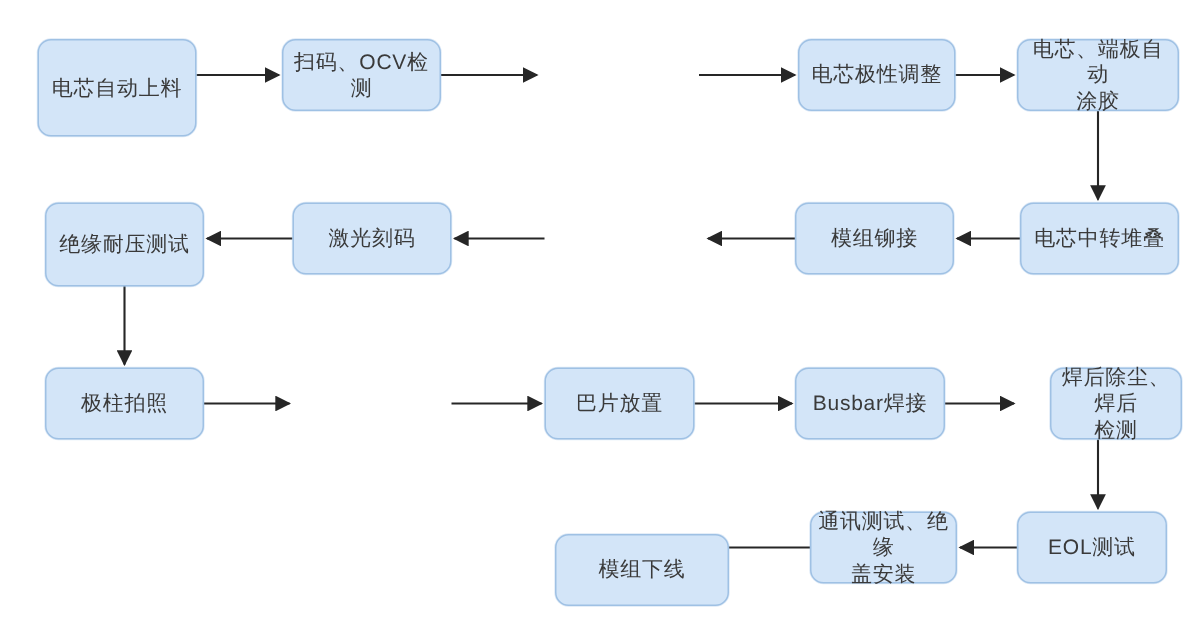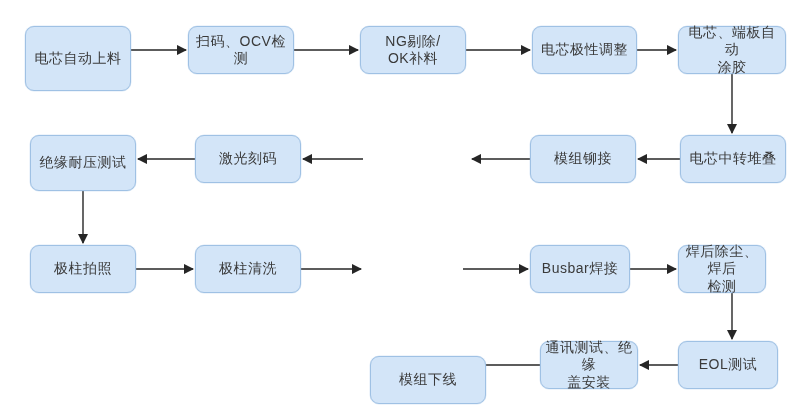--- a/index.html
+++ b/index.html
@@ -80,24 +80,20 @@
     <line x1="678" y1="365" x2="640" y2="365" stroke="#262626" stroke-width="1.4" marker-end="url(#arrow)"></line>
     <line x1="540" y1="365" x2="472" y2="365" stroke="#262626" stroke-width="1.4" marker-end="url(#arrow)"></line>
   </svg>
 
   <div class="node" style="left:25px;top:26px;width:106px;height:65px">
       <span class="node-label">电芯自动上料</span>
     </div>
   <div class="node" style="left:188px;top:26px;width:106px;height:48px">
       <span class="node-label">扫码、OCV检测</span>
     </div>
-  <div class="node" style="left:360px;top:26px;width:106px;height:48px">
-      <span class="node-label">NG剔除/
-OK补料</span>
-    </div>
   <div class="node" style="left:532px;top:26px;width:105px;height:48px">
       <span class="node-label">电芯极性调整</span>
     </div>
   <div class="node" style="left:678px;top:26px;width:108px;height:48px">
       <span class="node-label">电芯、端板自动
 涂胶</span>
     </div>
 
   <div class="node" style="left:680px;top:135px;width:106px;height:48px">
       <span class="node-label">电芯中转堆叠</span>
@@ -108,27 +104,27 @@
   <div class="node" style="left:195px;top:135px;width:106px;height:48px">
       <span class="node-label">激光刻码</span>
     </div>
   <div class="node" style="left:30px;top:135px;width:106px;height:56px">
       <span class="node-label">绝缘耐压测试</span>
     </div>
 
   <div class="node" style="left:30px;top:245px;width:106px;height:48px">
       <span class="node-label">极柱拍照</span>
     </div>
-  <div class="node" style="left:195px;top:245px;width:106px;height:48px">
-      <span class="node-label">极柱清洗</span>
+  <div class="node" style="left:363px;top:245px;width:100px;height:48px">
+      <span class="node-label">巴片放置</span>
     </div>
   <div class="node" style="left:530px;top:245px;width:100px;height:48px">
       <span class="node-label">Busbar焊接</span>
     </div>
-  <div class="node" style="left:678px;top:245px;width:88px;height:48px">
+  <div class="node" style="left:700px;top:245px;width:88px;height:48px">
       <span class="node-label">焊后除尘、焊后
 检测</span>
     </div>
 
   <div class="node" style="left:678px;top:341px;width:100px;height:48px">
       <span class="node-label">EOL测试</span>
     </div>
   <div class="node" style="left:540px;top:341px;width:98px;height:48px">
       <span class="node-label">通讯测试、绝缘
 盖安装</span>

